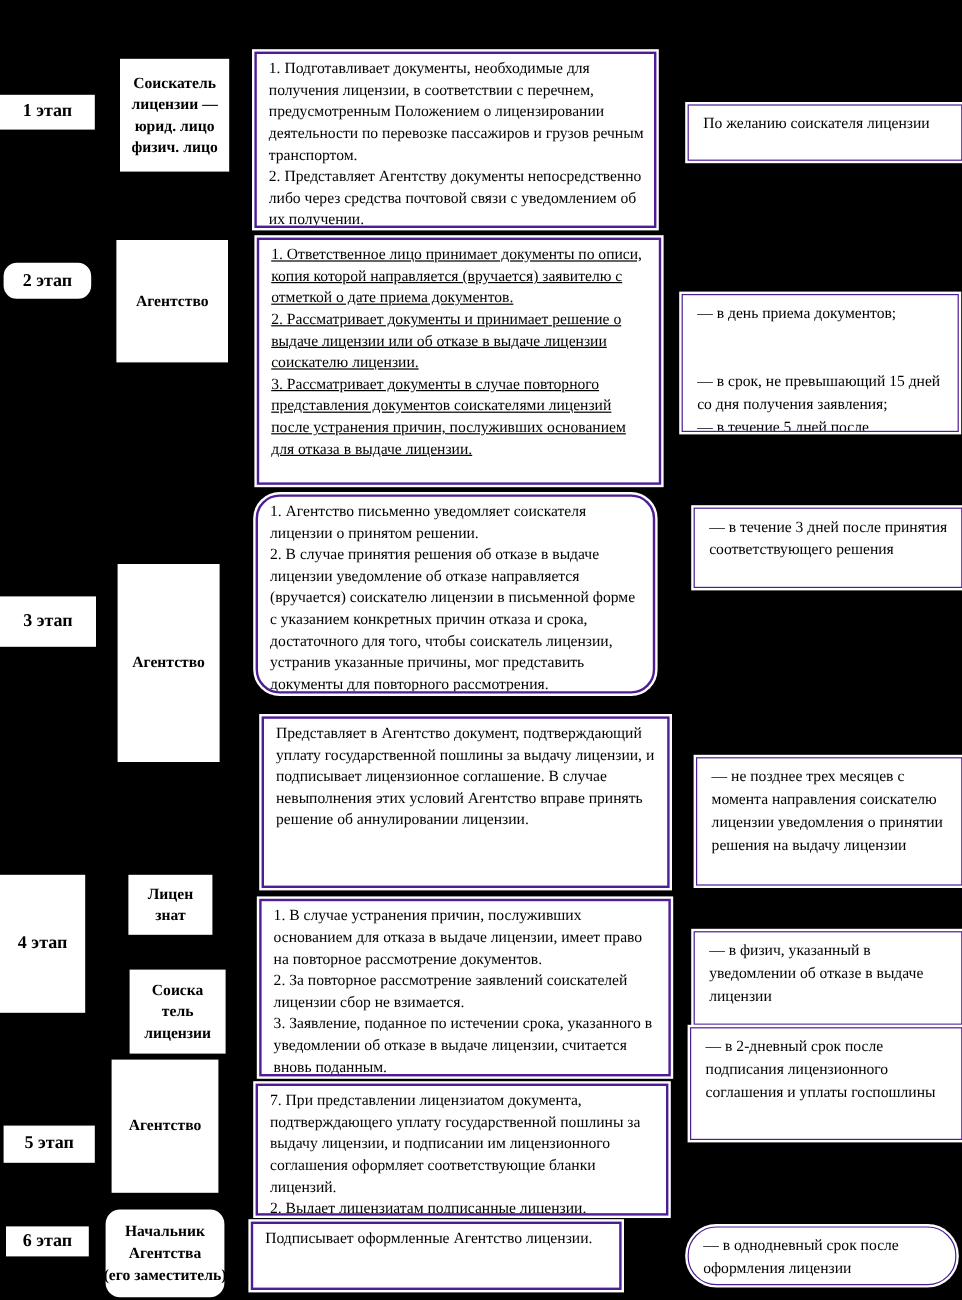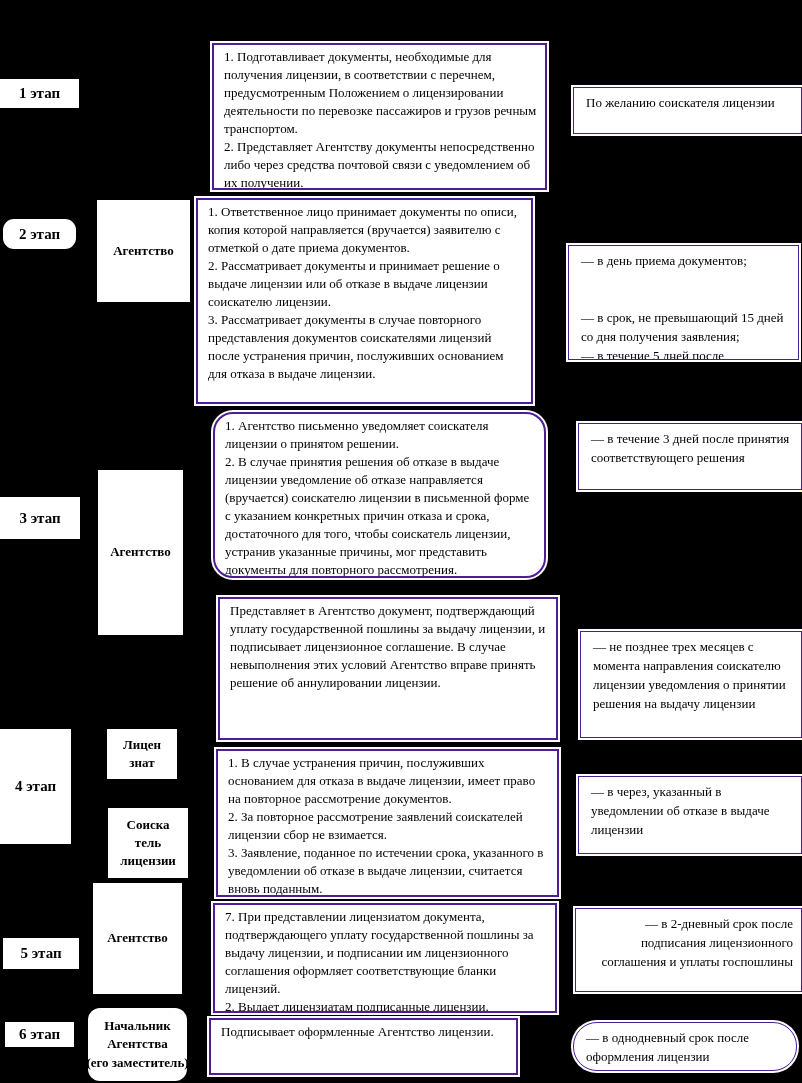--- a/index.html
+++ b/index.html
@@ -41,27 +41,31 @@
     padding: 5px 8px 5px 12px;
     border-width: 1px;
   }
 </style>
 </head>
 <body>
 
 <div id="canvas">
 
   <div class="box plain stage" style="left:0; top:79; left:0px; top:79px; width:79px; height:29px;">1 этап</div>
+  <div class="box plain actor" style="left:100px; top:49px; width:91px; height:94px;">Соискатель
+лицензии —
+юрид. лицо
+физич. лицо</div>
   <div class="box framed desc" style="left:212px; top:43px; width:335px; height:147px;">1. Подготавливает документы, необходимые для получения лицензии, в соответствии с перечнем, предусмотренным Положением о лицензировании деятельности по перевозке пассажиров и грузов речным транспортом.
 2. Представляет Агентству документы непосредственно либо через средства почтовой связи с уведомлением об их получении.</div>
   <div class="box framed timing" style="left:573px; top:87px; width:229px; height:47px;">По желанию соискателя лицензии</div>
 
   <div class="box plain stage" style="left:3px; top:219px; width:73px; height:30px;border-radius:11px;">2 этап</div>
   <div class="box plain actor" style="left:97px; top:200px; width:93px; height:102px;">Агентство</div>
-  <div class="box framed desc" style="left:196px; top:198px; width:337px; height:206px;">1. Ответственное лицо принимает документы по описи, копия которой направляется (вручается) заявителю с отметкой о дате приема документов.
+  <div class="box framed desc" style="left:214px; top:198px; width:337px; height:206px;text-decoration:underline;">1. Ответственное лицо принимает документы по описи, копия которой направляется (вручается) заявителю с отметкой о дате приема документов.
 2. Рассматривает документы и принимает решение о выдаче лицензии или об отказе в выдаче лицензии соискателю лицензии.
 3. Рассматривает документы в случае повторного представления документов соискателями лицензий после устранения причин, послуживших основанием для отказа в выдаче лицензии.</div>
   <div class="box framed timing" style="left:568px; top:245px; width:231px; height:115px;">— в день приема документов;
 
 
 — в срок, не превышающий 15 дней со дня получения заявления;
 — в течение 5 дней после</div>
 
   <div class="box plain stage" style="left:0px; top:497px; width:80px; height:42px;">3 этап</div>
   <div class="box plain actor" style="left:98px; top:470px; width:85px; height:165px;">Агентство</div>
@@ -74,27 +78,27 @@
   <div class="box plain actor" style="left:107px; top:705px; width:70px; height:50px;margin-top:24px;">Лицен
 знат</div>
   <div class="box plain actor" style="left:108px; top:808px; width:80px; height:70px;">Соиска
 тель
 лицензии</div>
   <div class="box framed desc" style="left:218px; top:597px; width:340px; height:143px;">Представляет в Агентство документ, подтверждающий уплату государственной пошлины за выдачу лицензии, и подписывает лицензионное соглашение. В случае невыполнения этих условий Агентство вправе принять решение об аннулировании лицензии.</div>
   <div class="box framed desc" style="left:216px; top:749px; width:343px; height:148px;">1. В случае устранения причин, послуживших основанием для отказа в выдаче лицензии, имеет право на повторное рассмотрение документов.
 2. За повторное рассмотрение заявлений соискателей лицензии сбор не взимается.
 3. Заявление, поданное по истечении срока, указанного в уведомлении об отказе в выдаче лицензии, считается вновь поданным.</div>
   <div class="box framed timing" style="left:580px; top:631px; width:222px; height:107px;">— не позднее трех месяцев с момента направления соискателю лицензии уведомления о принятии решения на выдачу лицензии</div>
-  <div class="box framed timing" style="left:578px; top:776px; width:224px; height:78px;">— в через, указанный в уведомлении об отказе в выдаче лицензии</div>
+  <div class="box framed timing" style="left:578px; top:776px; width:224px; height:78px;">— в физич, указанный в уведомлении об отказе в выдаче лицензии</div>
 
   <div class="box plain stage" style="left:3px; top:938px; width:76px; height:31px;">5 этап</div>
   <div class="box plain actor" style="left:93px; top:883px; width:89px; height:111px;">Агентство</div>
   <div class="box framed desc" style="left:213px; top:903px; width:344px; height:110px;">7. При представлении лицензиатом документа, подтверждающего уплату государственной пошлины за выдачу лицензии, и подписании им лицензионного соглашения оформляет соответствующие бланки лицензий.
 2. Выдает лицензиатам подписанные лицензии.</div>
-  <div class="box framed timing" style="left:575px; top:908px; width:227px; height:84px;text-align:right;">— в 2-дневный срок после подписания лицензионного соглашения и уплаты госпошлины</div>
+  <div class="box framed timing" style="left:575px; top:856px; width:227px; height:94px;">— в 2-дневный срок после подписания лицензионного соглашения и уплаты госпошлины</div>
 
   <div class="box plain stage" style="left:5px; top:1022px; width:69px; height:25px;">6 этап</div>
   <div class="box plain actor" style="left:88px; top:1008px; width:99px; height:73px;border-radius:12px;">Начальник
 Агентства
 (его заместитель)</div>
   <div class="box framed desc" style="left:209px; top:1018px; width:309px; height:57px;">Подписывает оформленные Агентство лицензии.</div>
   <div class="box framed timing" style="left:573px; top:1022px; width:224px; height:49px;border-radius:24px;">— в однодневный срок после оформления лицензии</div>
 
 </div>
 

